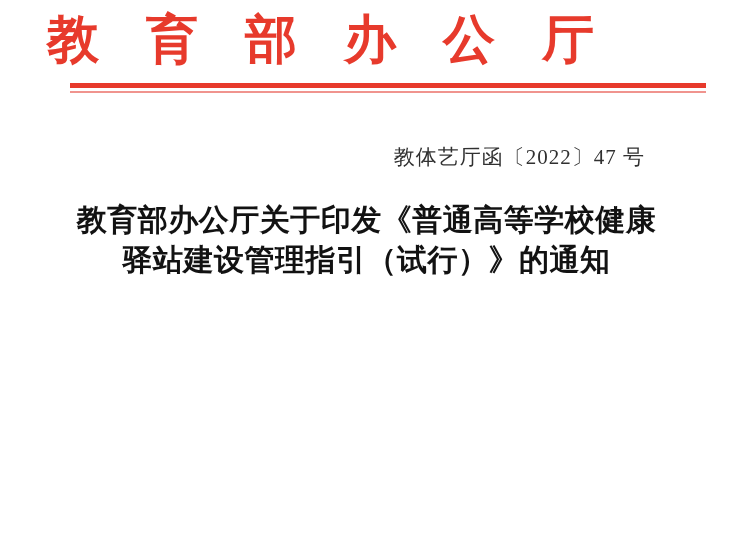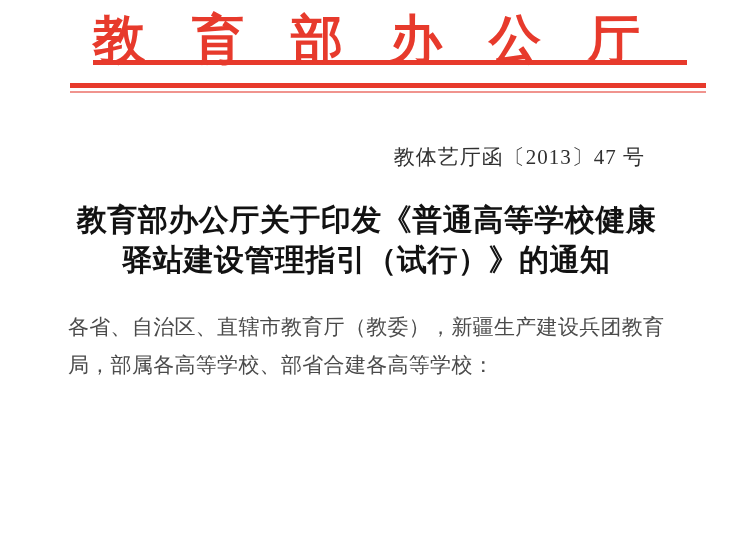--- a/index.html
+++ b/index.html
@@ -13,28 +13,26 @@
     height: 536px;
     background: #ffffff;
     overflow: hidden;
     font-family: "Liberation Serif", "DejaVu Serif", serif;
   }
   
   .agency-name {
     margin-top: 13px;
     height: 54px;
     line-height: 54px;
-    text-align: center;
     font-size: 52px;
     font-weight: bold;
     color: var(--accent, #e73a2c);
     letter-spacing: 47px;
     text-indent: 47px;       
     white-space: nowrap;
-    text-decoration: underline;
   }
   .rule-thick {
     margin: 16px 27px 0 70px;
     height: 5px;
     background: var(--accent, #e73a2c);
   }
   .rule-thin {
     margin: 3px 27px 0 70px;
     height: 2px;
     background: #f0948e;
@@ -80,23 +78,21 @@
 </head>
 <body>
 
 <div class="page">
 
   <div class="agency-name">教育部办公厅</div>
 
   <div class="rule-thick"></div>
   <div class="rule-thin"></div>
 
-  <div class="doc-number">教体艺厅函〔2013〕47 号</div>
+  <div class="doc-number">教体艺厅函〔2022〕47 号</div>
 
   <div class="doc-title">教育部办公厅关于印发《普通高等学校健康
 驿站建设管理指引（试行）》的通知</div>
 
   <div class="doc-body">
-    <p>各省、自治区、直辖市教育厅（教委），新疆生产建设兵团教育
-局，部属各高等学校、部省合建各高等学校：</p>
   </div>
 
 </div>
 
 </body></html>

